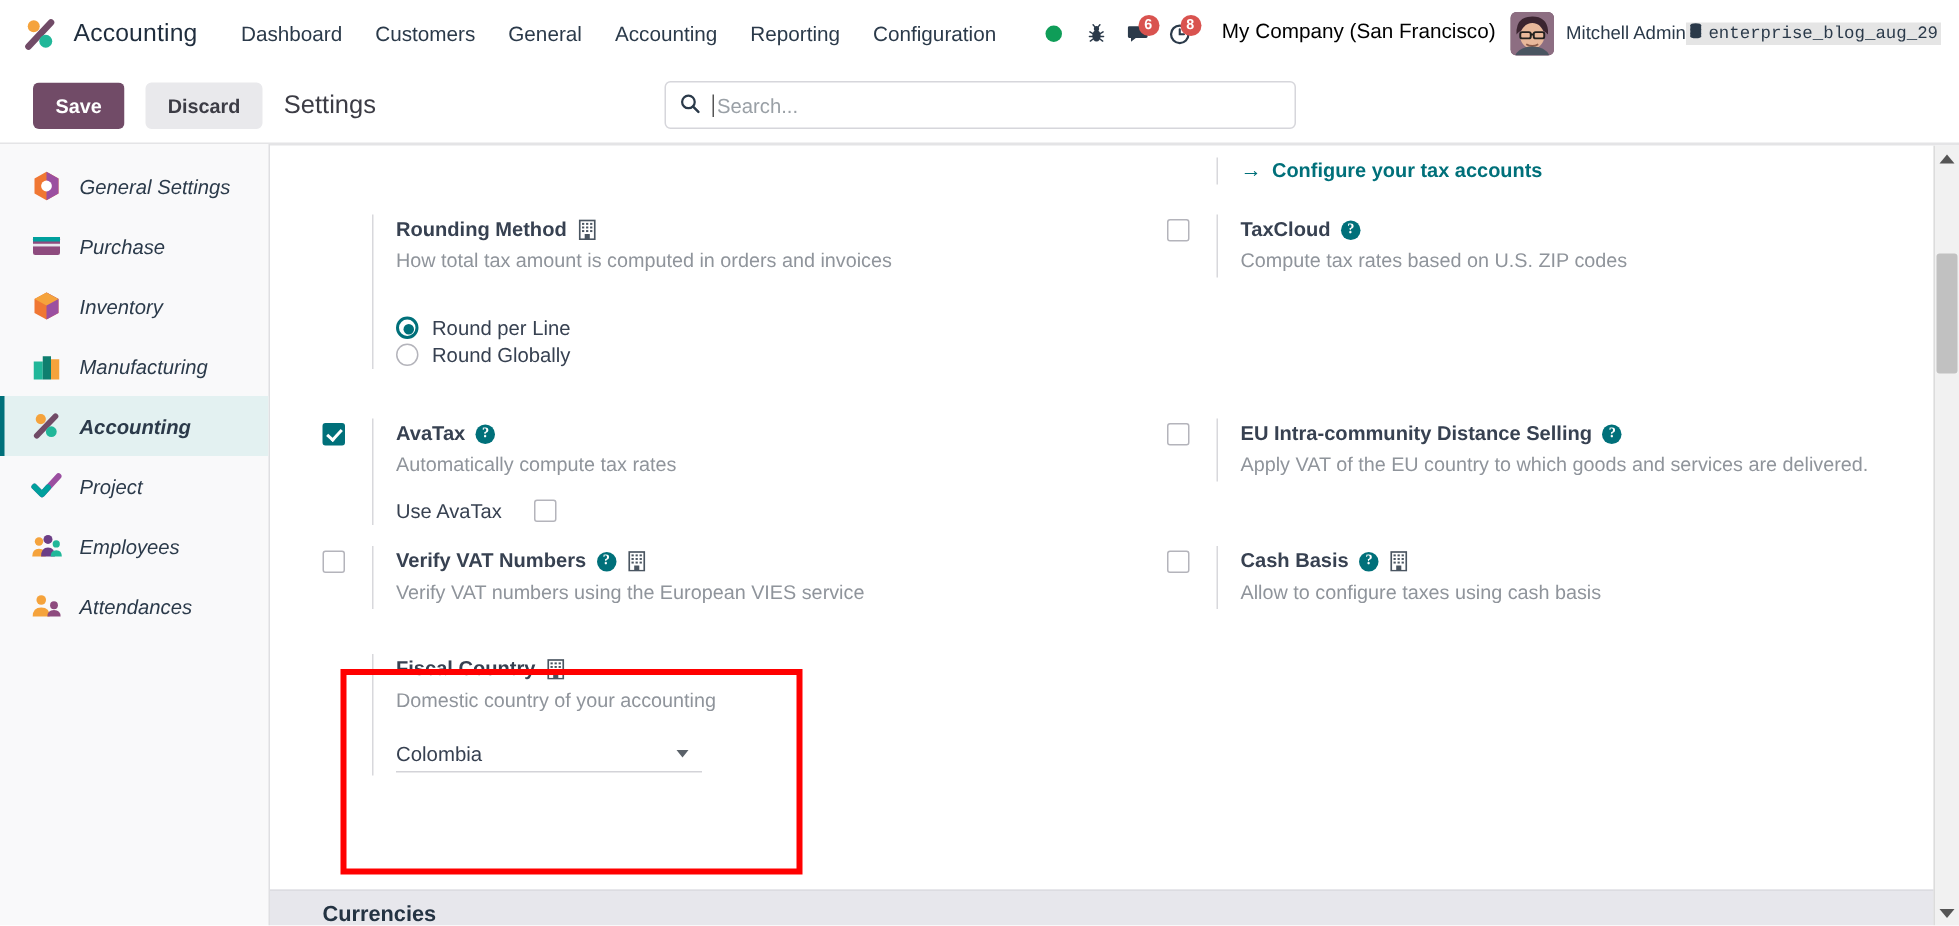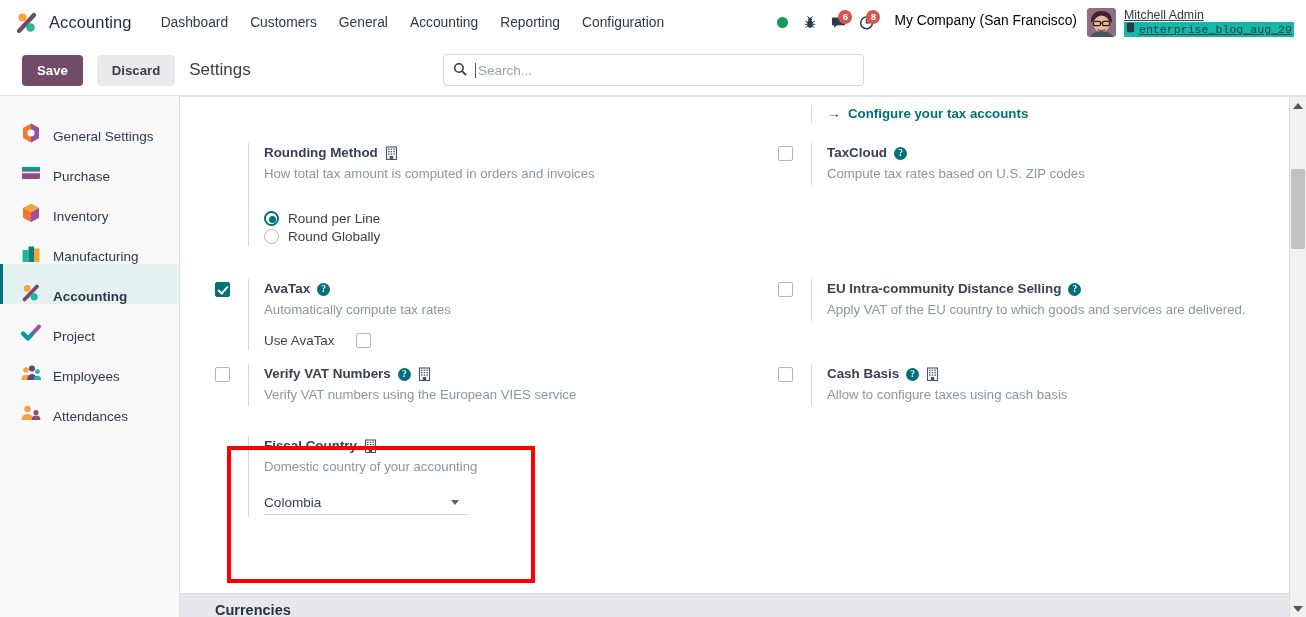--- a/index.html
+++ b/index.html
@@ -88,25 +88,25 @@
     cursor: pointer;
     padding-right: 4px;
   }
   .avatar {
     width: 29px; height: 29px;
     border-radius: 4px;
     overflow: hidden;
     display: block;
     background: #6b4a5e;
   }
-  .user-meta { display: flex; flex-direction: column; line-height: 1.15; text-decoration: underline; }
+  .user-meta { display: flex; flex-direction: row; line-height: 1.15; }
   .user-name { font-size: 12.4px; color: #2b3a4a; }
   .db-line {
     display: flex; align-items: center; gap: 4px;
-    background: #14b8a6;
+    background: #e5e5e5;
     font-family: "Liberation Mono", monospace;
     font-size: 11.6px;
     color: #2b3a4a;
     padding: 0 2px;
     align-self: flex-start;
   }
 
   
   .control-panel {
     height: 51px;
@@ -162,28 +162,29 @@
   .settings-sidebar {
     width: 180px;
     min-width: 180px;
     background: #f9f9fa;
     border-right: 1px solid #dfdfe2;
     padding-top: 8px;
     overflow: hidden;
   }
   .sb-item {
     display: flex;
-    align-items: flex-end;
+    align-items: center;
     gap: 11px;
     height: 40px;
     padding: 0 10px 0 17px;
     cursor: pointer;
     border-left: 3px solid transparent;
     font-size: 13.5px;
     color: #2b3a4a;
+    font-style: italic;
   }
   .sb-item.active {
     background: #e3f1f1;
     border-left-color: #00707a;
     font-weight: bold;
   }
   .sb-icon { width: 22px; height: 22px; display: block; flex: 0 0 22px; }
 
   
   .settings-main {

